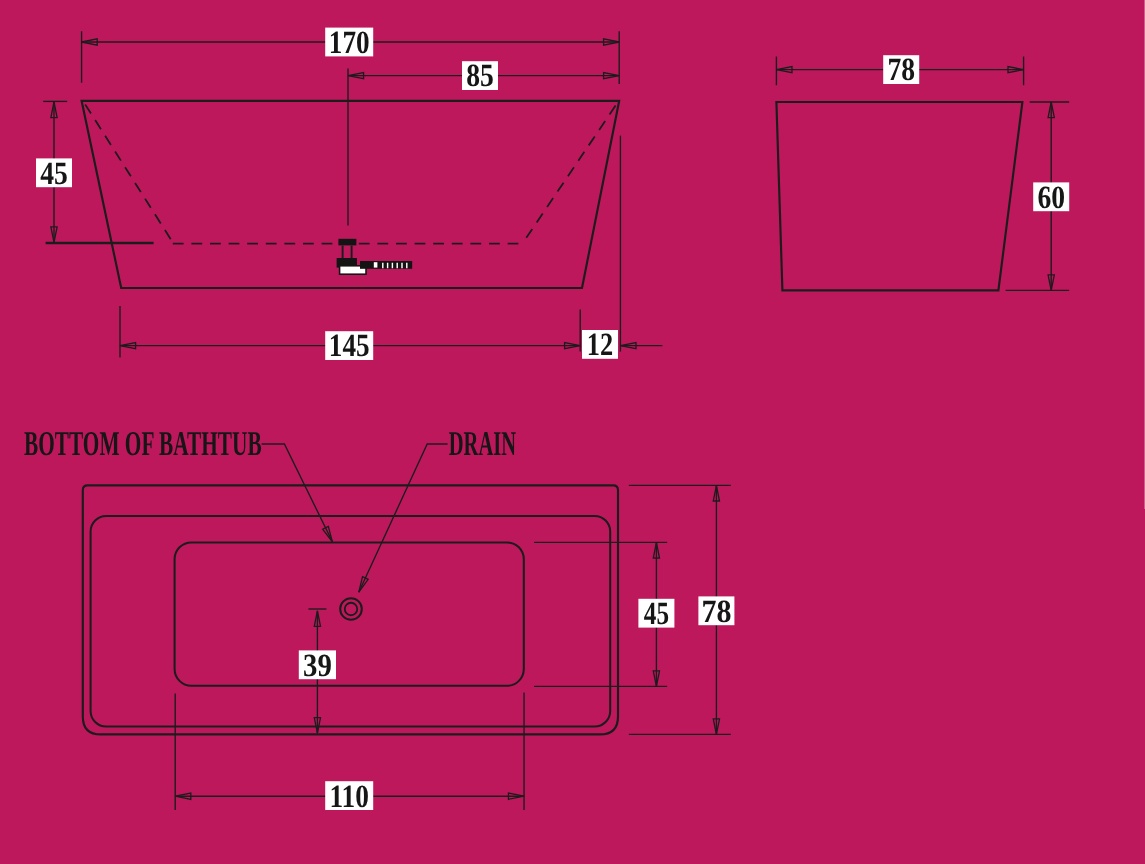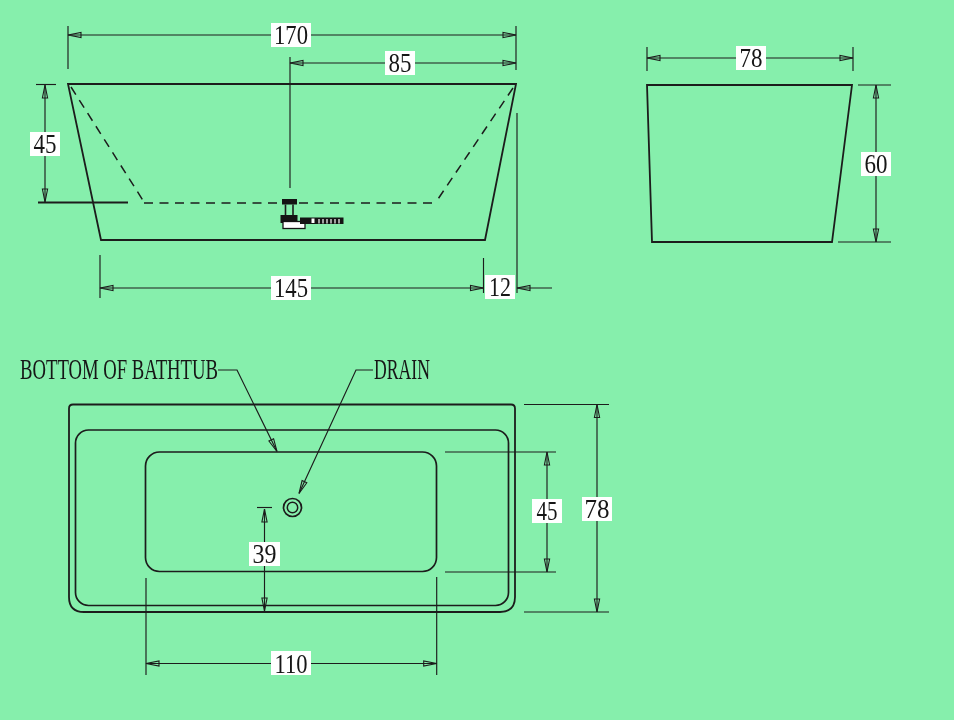--- a/index.html
+++ b/index.html
@@ -1,21 +1,22 @@
 <!DOCTYPE html>
 <html><head>
 <meta charset="utf-8">
 <style>
   html,body{margin:0;padding:0;background:#e8e8e8;}
   .sheet{
     position:relative;
     width:954px;height:720px;
-    background:#86efac;
+    background:#be185d;
     overflow:hidden;
     font-family:"Liberation Serif","DejaVu Serif",serif;
+    font-weight:bold;
   }
   svg{position:absolute;left:0;top:0;}
   svg text{
     fill:#161616;
     font-family:"Liberation Serif","DejaVu Serif",serif;
     font-size:27px;
   }
   svg text.callout{font-size:29px;}
   .obj{stroke:#1c1c1c;stroke-width:1.8;fill:none;}
   .obj2{stroke:#1c1c1c;stroke-width:1.7;fill:none;}

